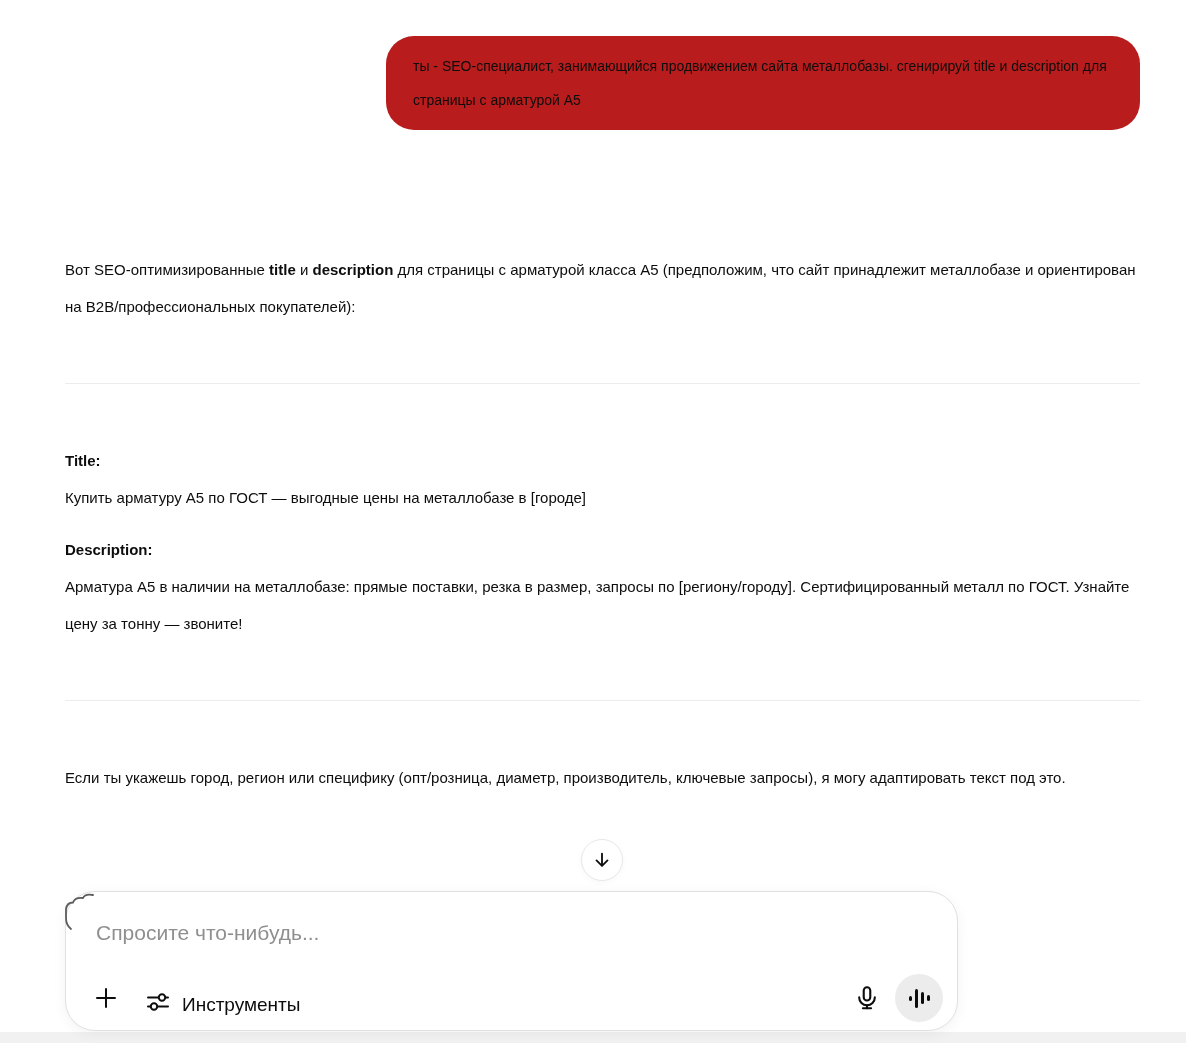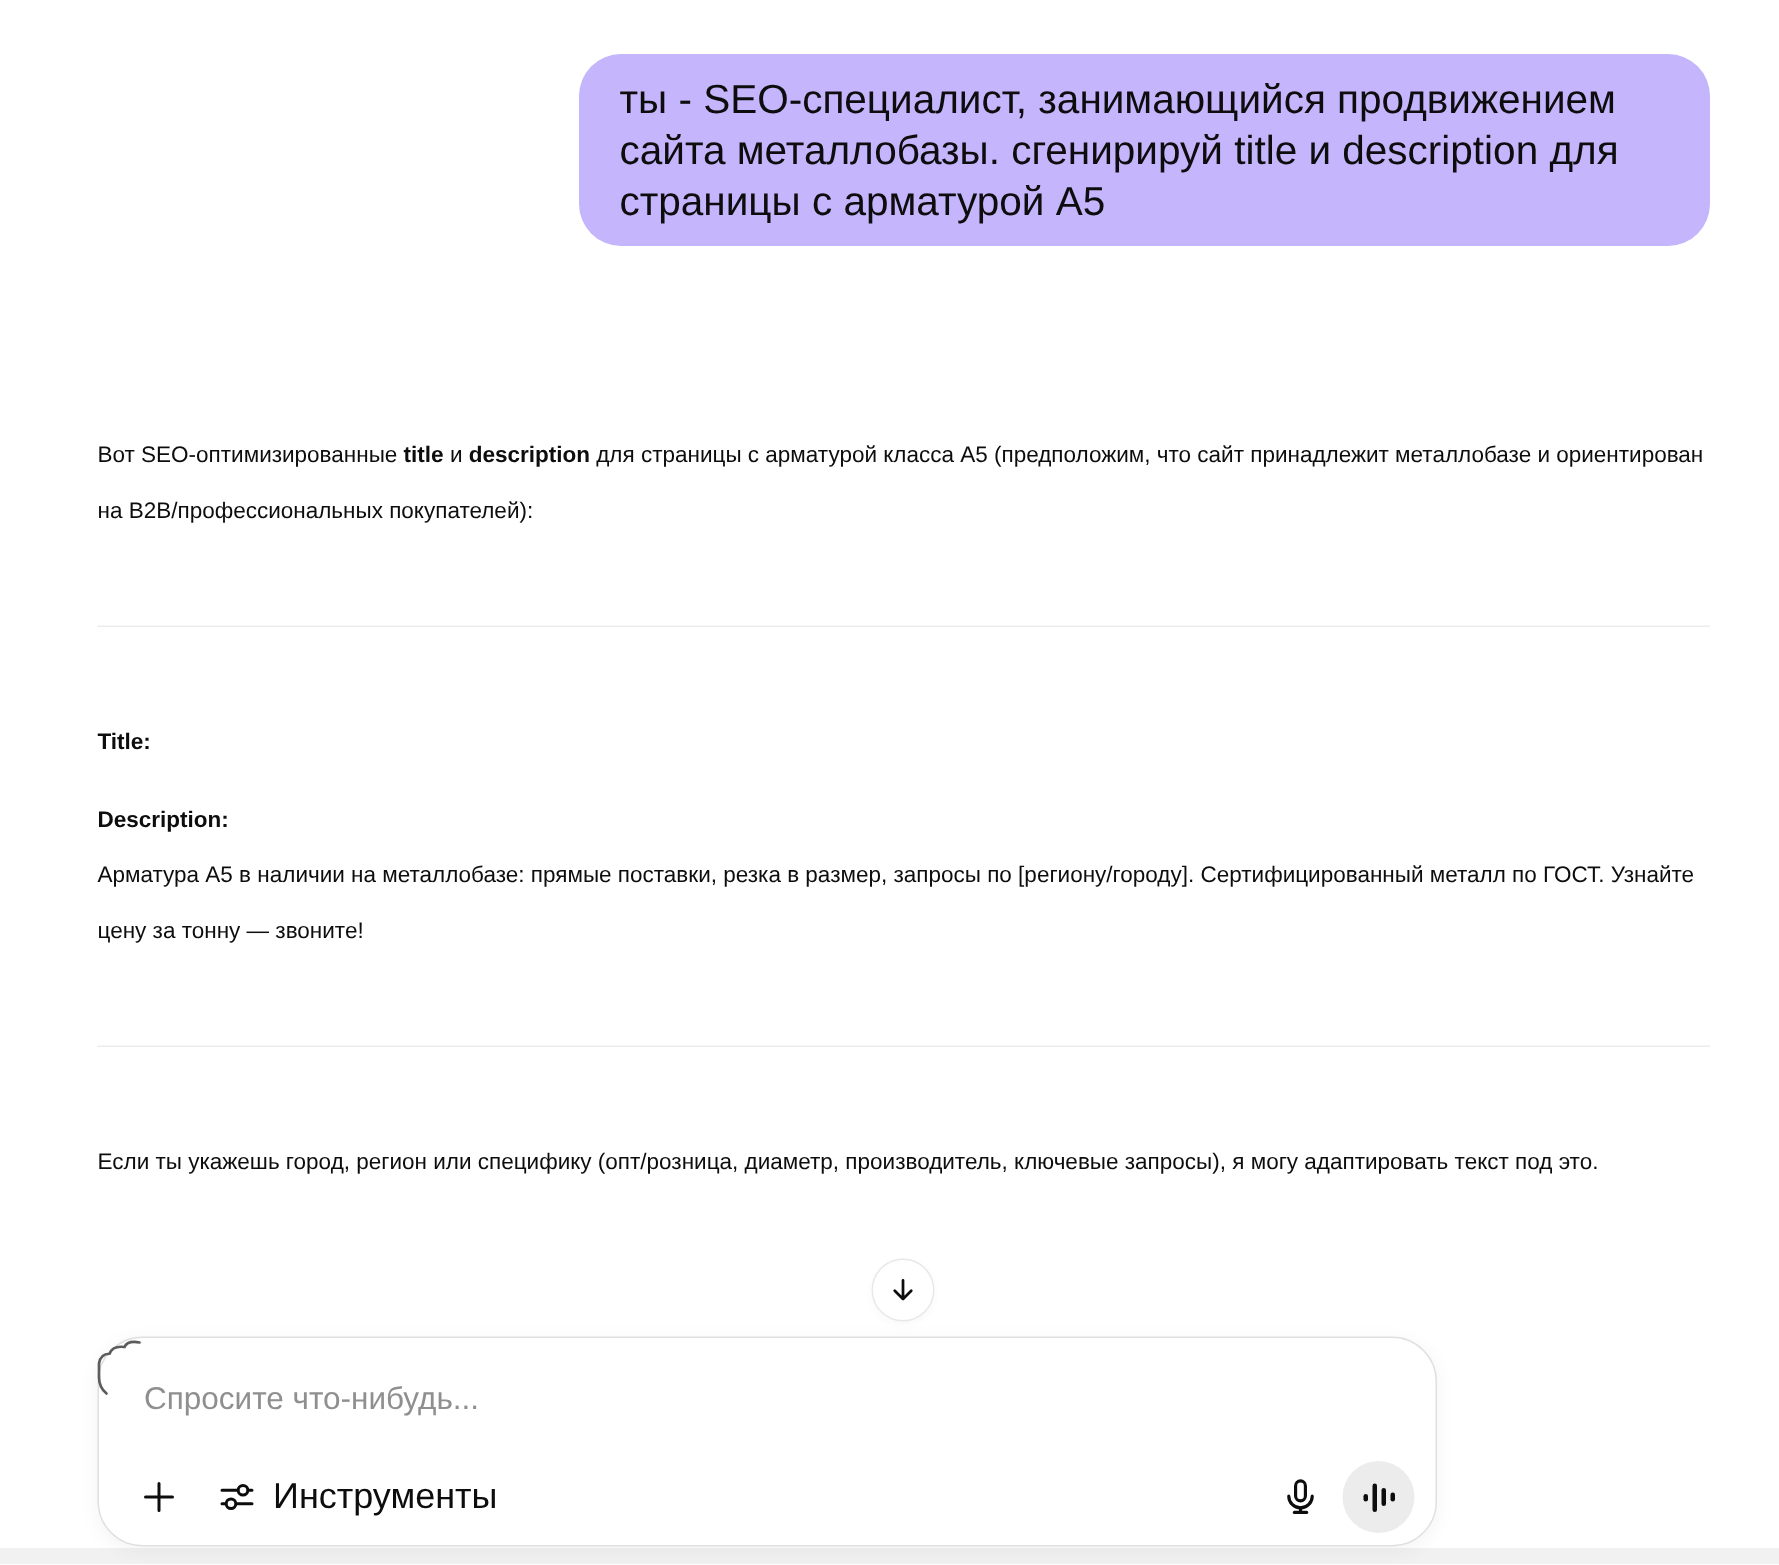--- a/index.html
+++ b/index.html
@@ -7,22 +7,22 @@
     position:relative; width:1186px; height:1043px; overflow:hidden;
     background:#ffffff; color:#0d0d0d;
     font-family:"Liberation Sans","DejaVu Sans",sans-serif;
     -webkit-font-smoothing:antialiased;
   }
   .content { position:absolute; left:65px; top:0; width:1075px; }
 
   
   .user-row { display:flex; justify-content:flex-end; margin-top:36px; }
   .user-bubble {
-    background:#c4b5fd; border-radius:28px; padding:13px 27px;
-    max-width:700px; font-size:27px; line-height:34px; color:#0d0d0d;
+    background:#b91c1c; border-radius:28px; padding:13px 27px;
+    max-width:700px; font-size:14px; line-height:34px; color:#0d0d0d;
   }
 
   
   .msg { font-size:15px; line-height:37px; color:#0d0d0d; }
   .msg p { margin:15px 0; }
   .msg p.intro { margin-top:121px; margin-bottom:0; }
   .msg strong { font-weight:700; }
   hr.divider { border:none; border-top:1px solid #ececec; margin:58px 0; }
 
   
@@ -50,22 +50,22 @@
     position:absolute; left:24px; right:14px; bottom:8px; height:48px;
     display:flex; align-items:center;
   }
   .icon-btn {
     background:none; border:none; padding:0; cursor:pointer;
     display:flex; align-items:center; justify-content:center;
     width:32px; height:32px; color:#0d0d0d;
   }
   .tools-btn {
     background:none; border:none; padding:0 6px; cursor:pointer;
-    margin-left:16px; display:flex; align-items:center; gap:10px;
-    font-family:inherit; font-size:24px; color:#0d0d0d; height:36px;
+    margin-left:16px; display:flex; align-items:flex-end; gap:10px;
+    font-family:inherit; font-size:19px; color:#0d0d0d; height:36px;
   }
   .mic-btn { margin-left:auto; width:36px; height:36px; }
   .voice-btn {
     margin-left:10px; width:48px; height:48px; border-radius:50%;
     background:#ececec; border:none; cursor:pointer;
     display:flex; align-items:center; justify-content:center;
   }
   .wave { display:flex; align-items:center; gap:3px; }
   .wave i { display:block; width:3px; border-radius:2px; background:#0d0d0d; }
 
@@ -87,21 +87,21 @@
         <span>ты - SEO-специалист, занимающийся продвижением сайта металлобазы. сгенирируй title и description для страницы с арматурой А5</span>
       </div>
     </div>
 
     <div class="msg">
       <p class="intro"><span>Вот SEO-оптимизированные </span><strong>title</strong><span> и </span><strong>description</strong><span> для страницы с арматурой класса А5 (предположим, что сайт принадлежит металлобазе и ориентирован на B2B/профессиональных покупателей):</span></p>
 
       <hr class="divider">
 
       <p><strong>Title:</strong><br>
-        </p>
+        <span>Купить арматуру А5 по ГОСТ — выгодные цены на металлобазе в [городе]</span></p>
 
       <p><strong>Description:</strong><br>
         <span>Арматура А5 в наличии на металлобазе: прямые поставки, резка в размер, запросы по [региону/городу]. Сертифицированный металл по ГОСТ. Узнайте цену за тонну — звоните!</span></p>
 
       <hr class="divider">
 
       <p>Если ты укажешь город, регион или специфику (опт/розница, диаметр, производитель, ключевые запросы), я могу адаптировать текст под это.</p>
     </div>
   </div>
 

